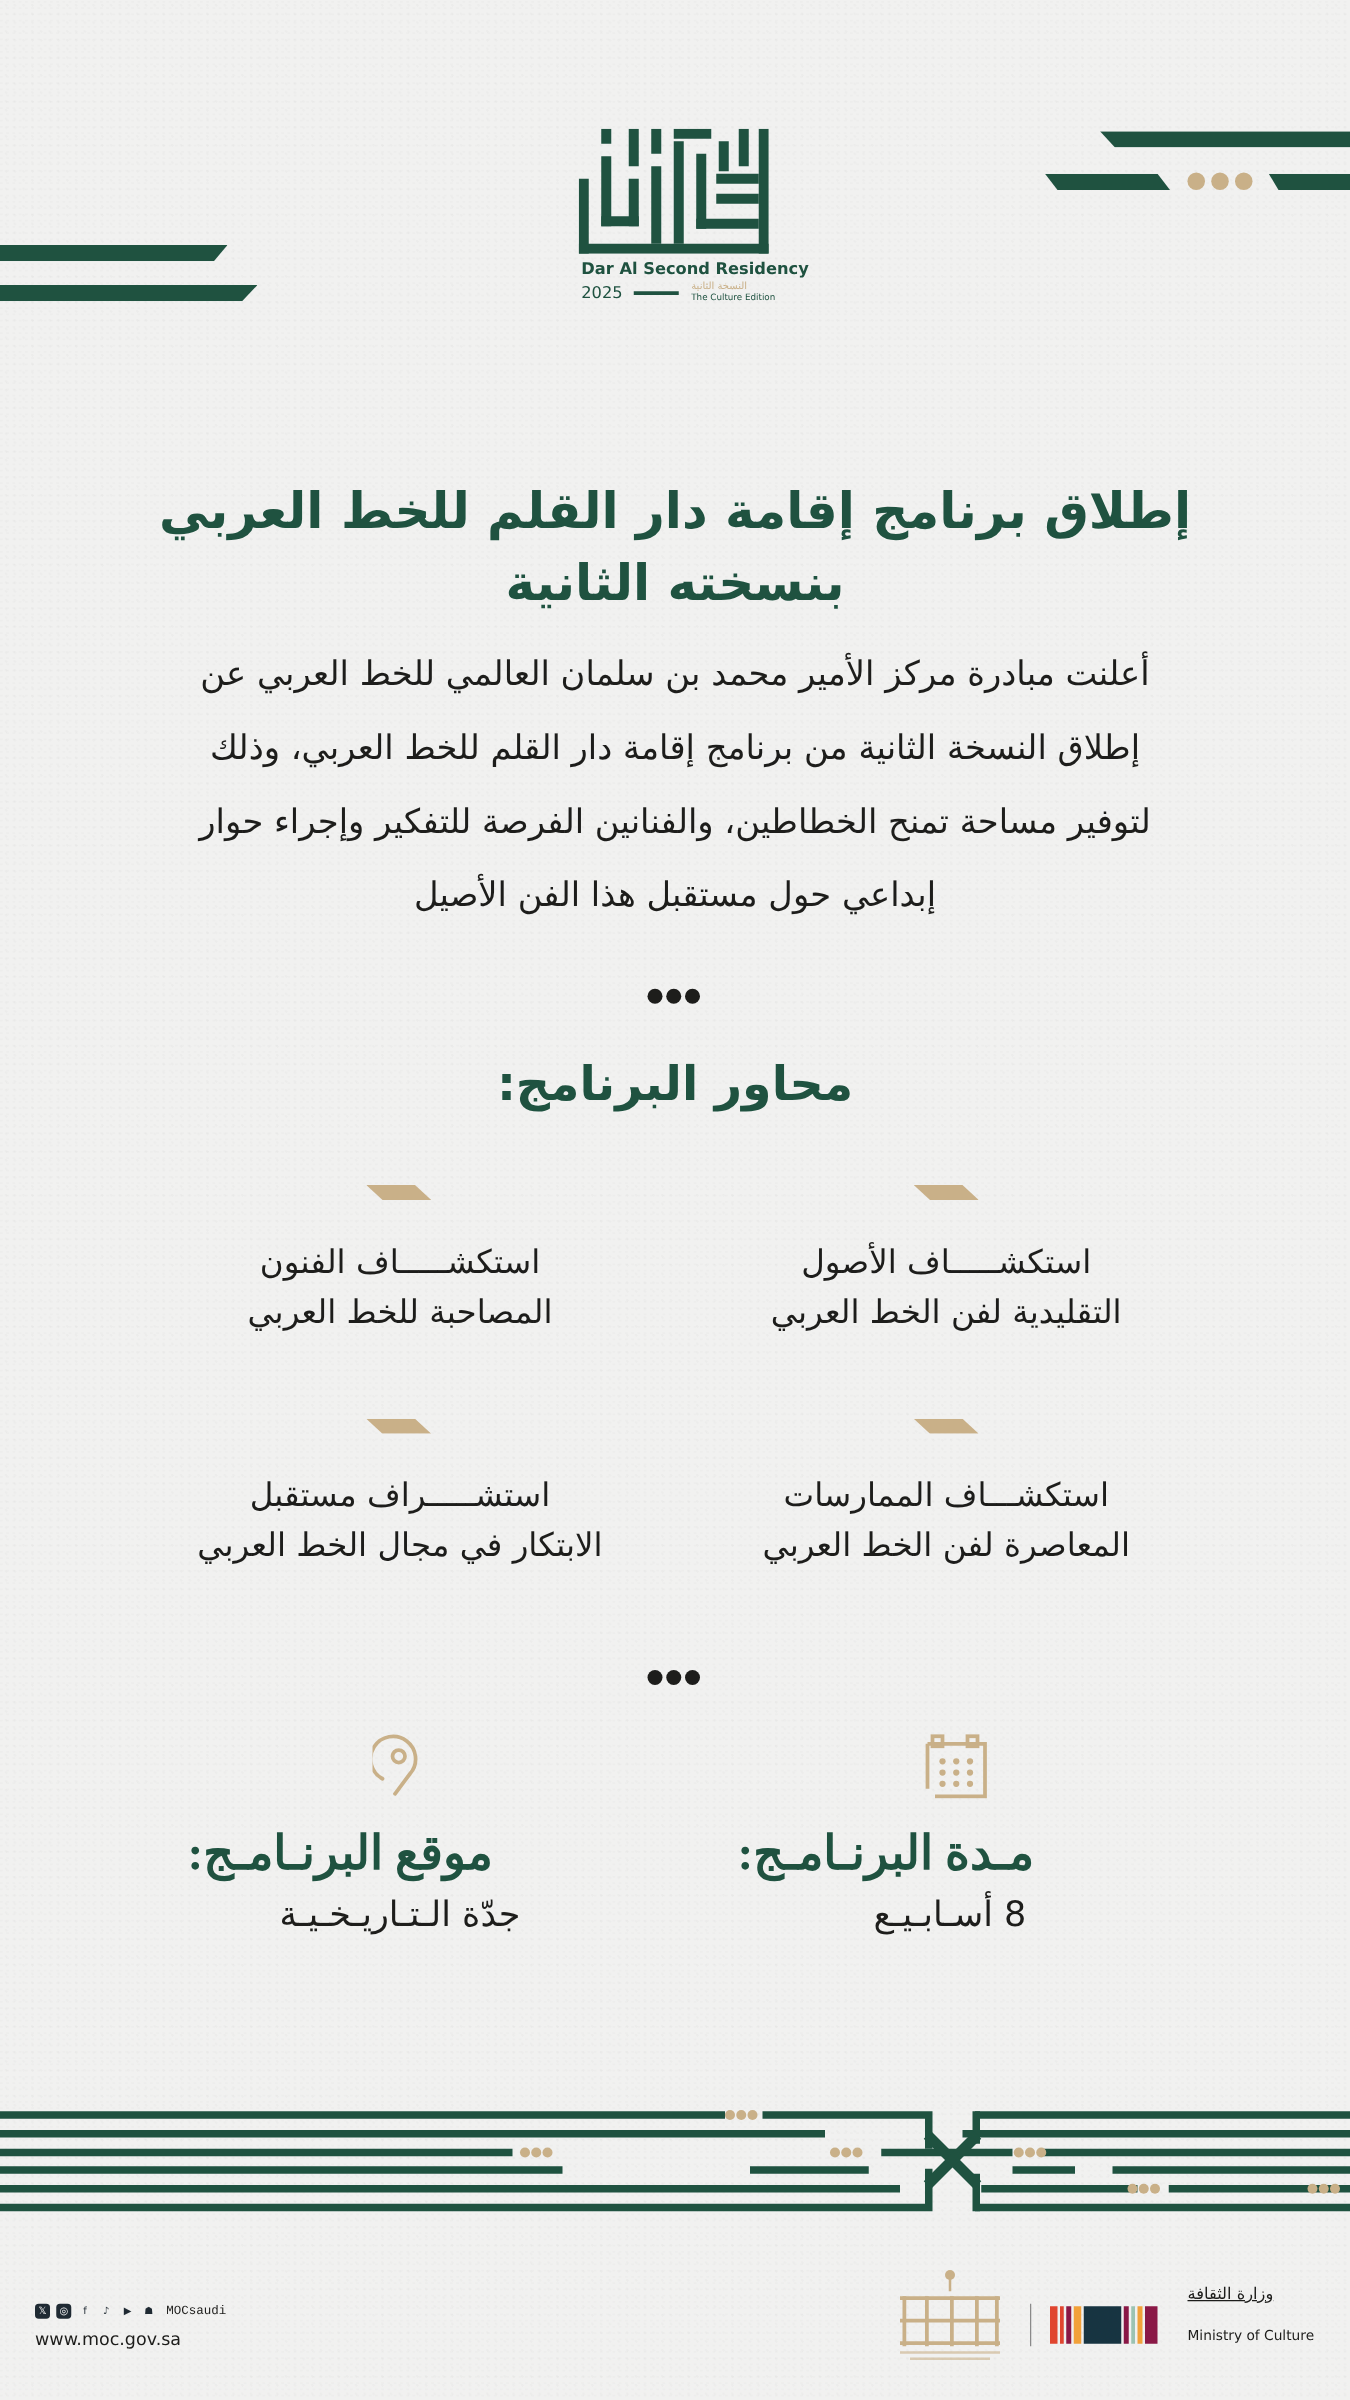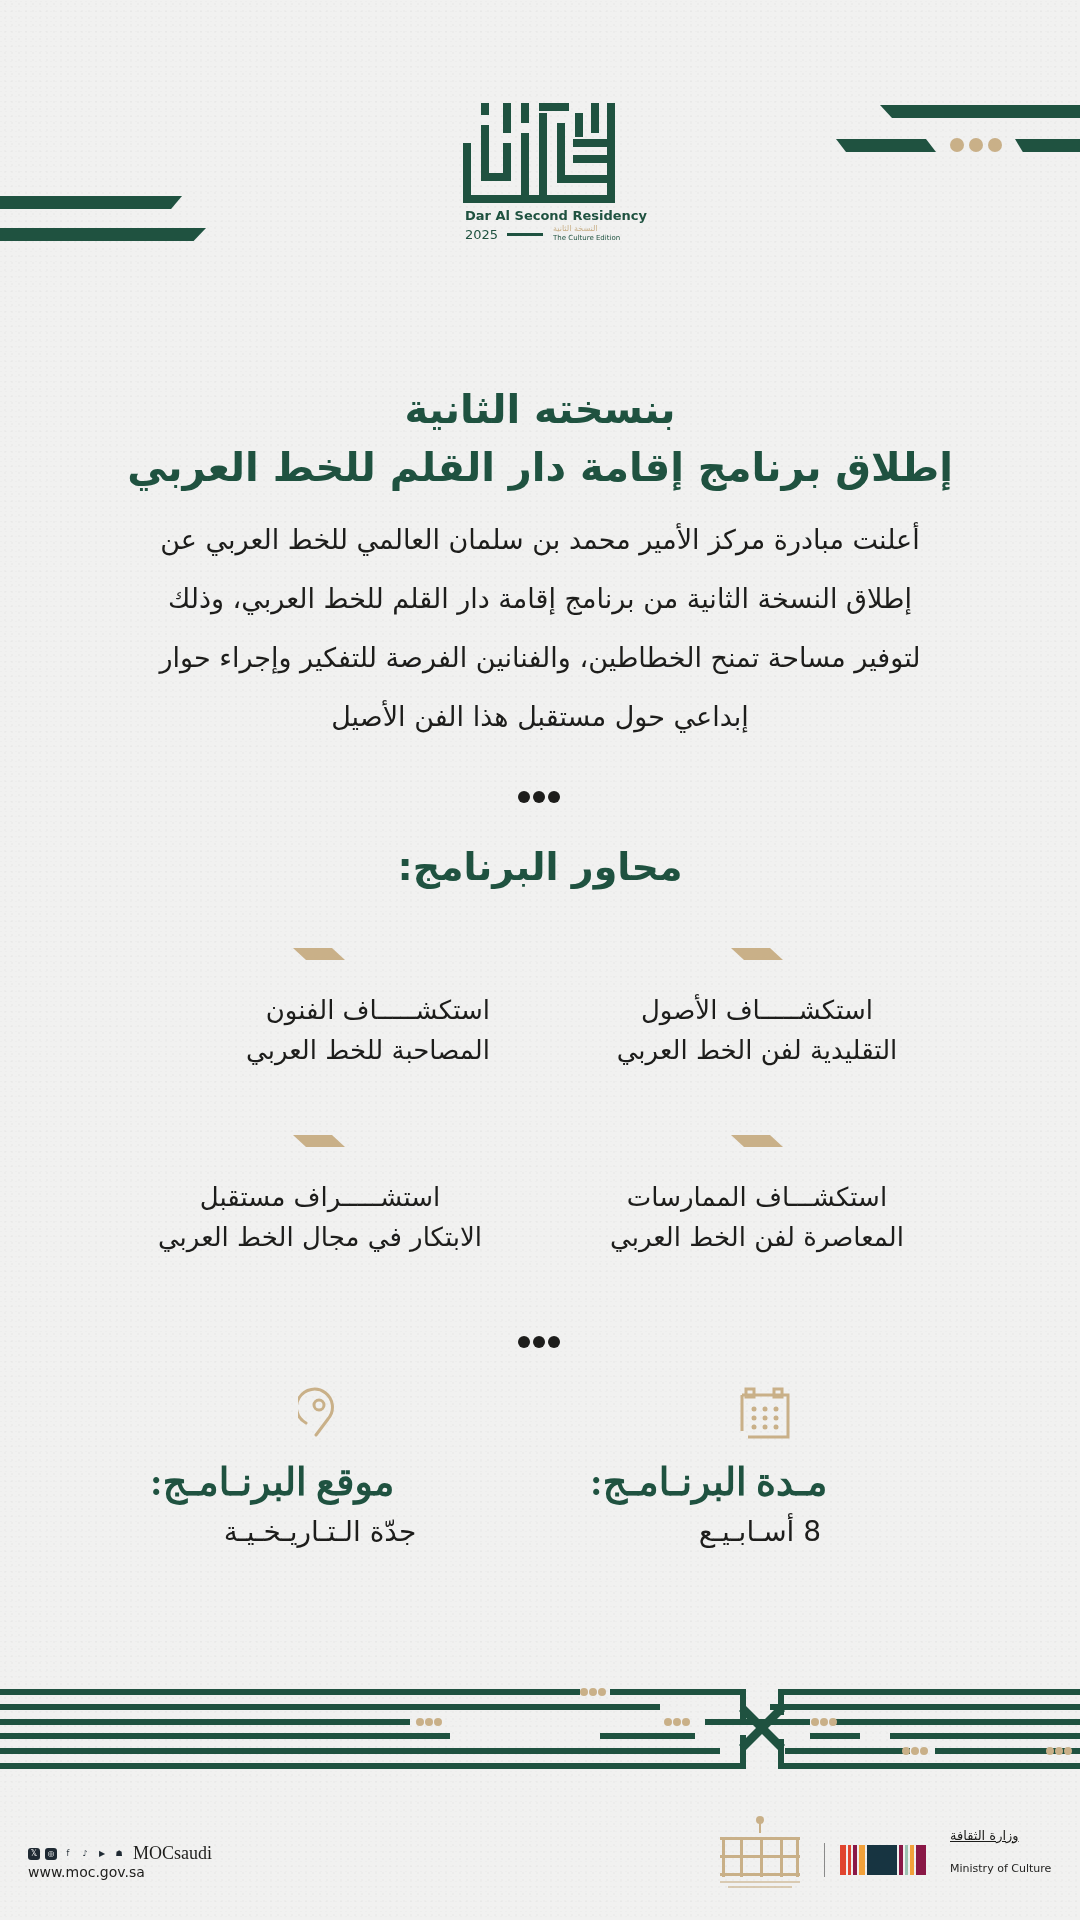--- a/index.html
+++ b/index.html
@@ -60,21 +60,21 @@
       position: absolute; width: 340px; font-size: 38px; font-weight: bold; color: #1f5240;
       direction: rtl; text-align: left; font-family: Liberation Serif, serif;
     }
     .info-value {
       position: absolute; width: 340px; font-size: 28px; color: #1d1d1b;
       direction: rtl; text-align: center; font-family: "DejaVu Sans", sans-serif;
     }
 
     .footer-social { position: absolute; left: 28px; top: 1843px; display: flex; align-items: center; gap: 5px; }
     .soc { width: 12px; height: 12px; border-radius: 3px; background: #1f2a33; display: inline-block; color: #fff; font-size: 8px; text-align: center; line-height: 12px; }
-    .soc-text { font-size: 18px; color: #1d1d1b; margin-left: 3px; font-family: Liberation Serif, serif; }
+    .soc-text { font-size: 10px; color: #1d1d1b; margin-left: 3px; font-family: Liberation Mono, monospace; }
     .footer-url { position: absolute; left: 28px; top: 1864px; font-size: 14px; color: #1d1d1b; font-family: "DejaVu Sans", sans-serif; }
 
     .moc-stripes { position: absolute; left: 840px; top: 1845px; height: 30px; display: flex; gap: 2px; align-items: stretch; }
     .moc-stripes span { display: block; }
     .moc-ar { position: absolute; left: 950px; top: 1828px; font-size: 13px; color: #1d1d1b; direction: rtl; font-family: "DejaVu Sans", sans-serif; text-decoration: underline; }
     .moc-en { position: absolute; left: 950px; top: 1862px; font-size: 11px; color: #1d1d1b; white-space: nowrap; font-family: "DejaVu Sans", sans-serif; }
   </style>
 </head>
 <body>
 
@@ -112,42 +112,42 @@
     </g>
   </svg>
 </div>
 <div class="logo-text-en">Dar Al Second Residency</div>
 <div class="logo-year">2025</div>
 <div class="logo-dash"></div>
 <div class="logo-ed-ar">النسخة الثانية</div>
 <div class="logo-ed-en">The Culture Edition</div>
 
 <div class="title">
+  <div>إطلاق برنامج إقامة دار القلم للخط العربي</div>
   <div>بنسخته الثانية</div>
-  <div>إطلاق برنامج إقامة دار القلم للخط العربي</div>
 </div>
 
 <div class="body-text">أعلنت مبادرة مركز الأمير محمد بن سلمان العالمي للخط العربي عن إطلاق النسخة الثانية من برنامج إقامة دار القلم للخط العربي، وذلك لتوفير مساحة تمنح الخطاطين، والفنانين الفرصة للتفكير وإجراء حوار إبداعي حول مستقبل هذا الفن الأصيل</div>
 
 <div class="sep-dots" style="top:791px;">
   <span></span>
   <span></span>
   <span></span>
 </div>
 
 <div class="section-title">محاور البرنامج:</div>
 
 <div class="pillar-mark" style="left:731px; top:948px;"></div>
 <div class="pillar" style="left:587px; top:990px;">
   <div>استكشـــــاف الأصول</div>
   <div>التقليدية لفن الخط العربي</div>
 </div>
 
 <div class="pillar-mark" style="left:293px; top:948px;"></div>
-<div class="pillar" style="left:150px; top:990px;text-align:right;">
+<div class="pillar" style="left:150px; top:990px;">
   <div>استكشـــــاف الفنون</div>
   <div>المصاحبة للخط العربي</div>
 </div>
 
 <div class="pillar-mark" style="left:731px; top:1135px;"></div>
 <div class="pillar" style="left:587px; top:1177px;">
   <div>استكشـــاف الممارسات</div>
   <div>المعاصرة لفن الخط العربي</div>
 </div>
 

